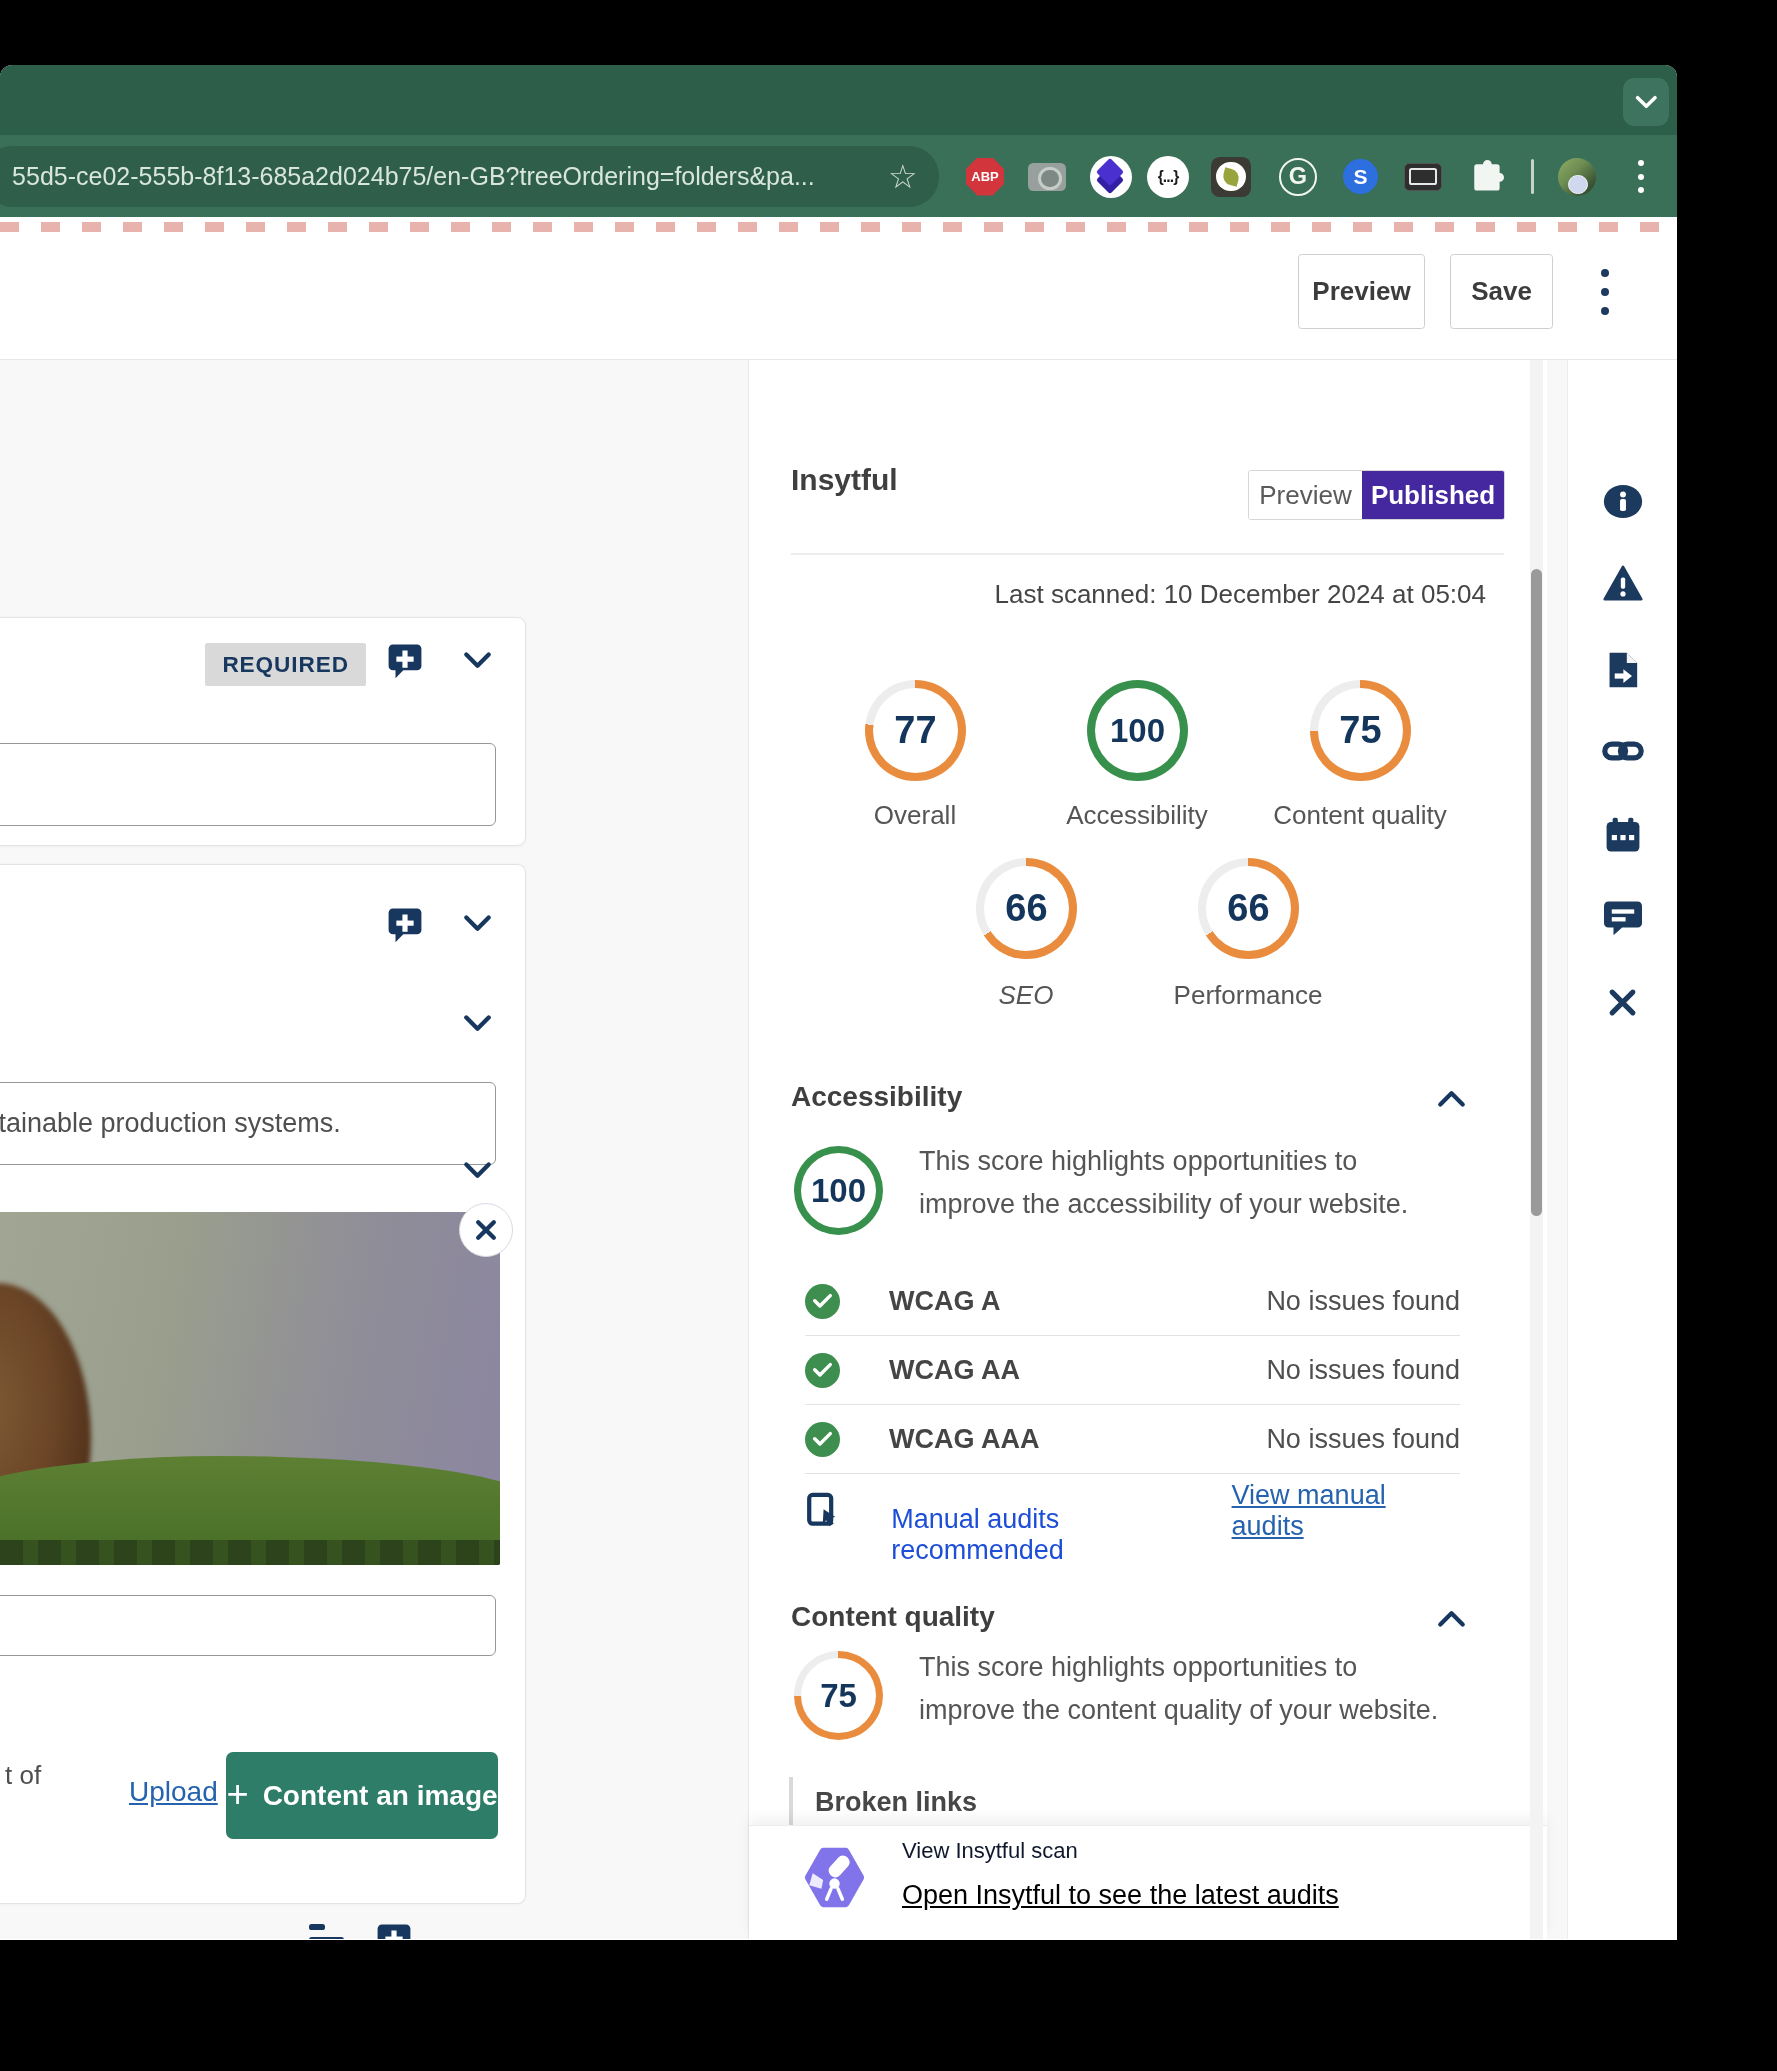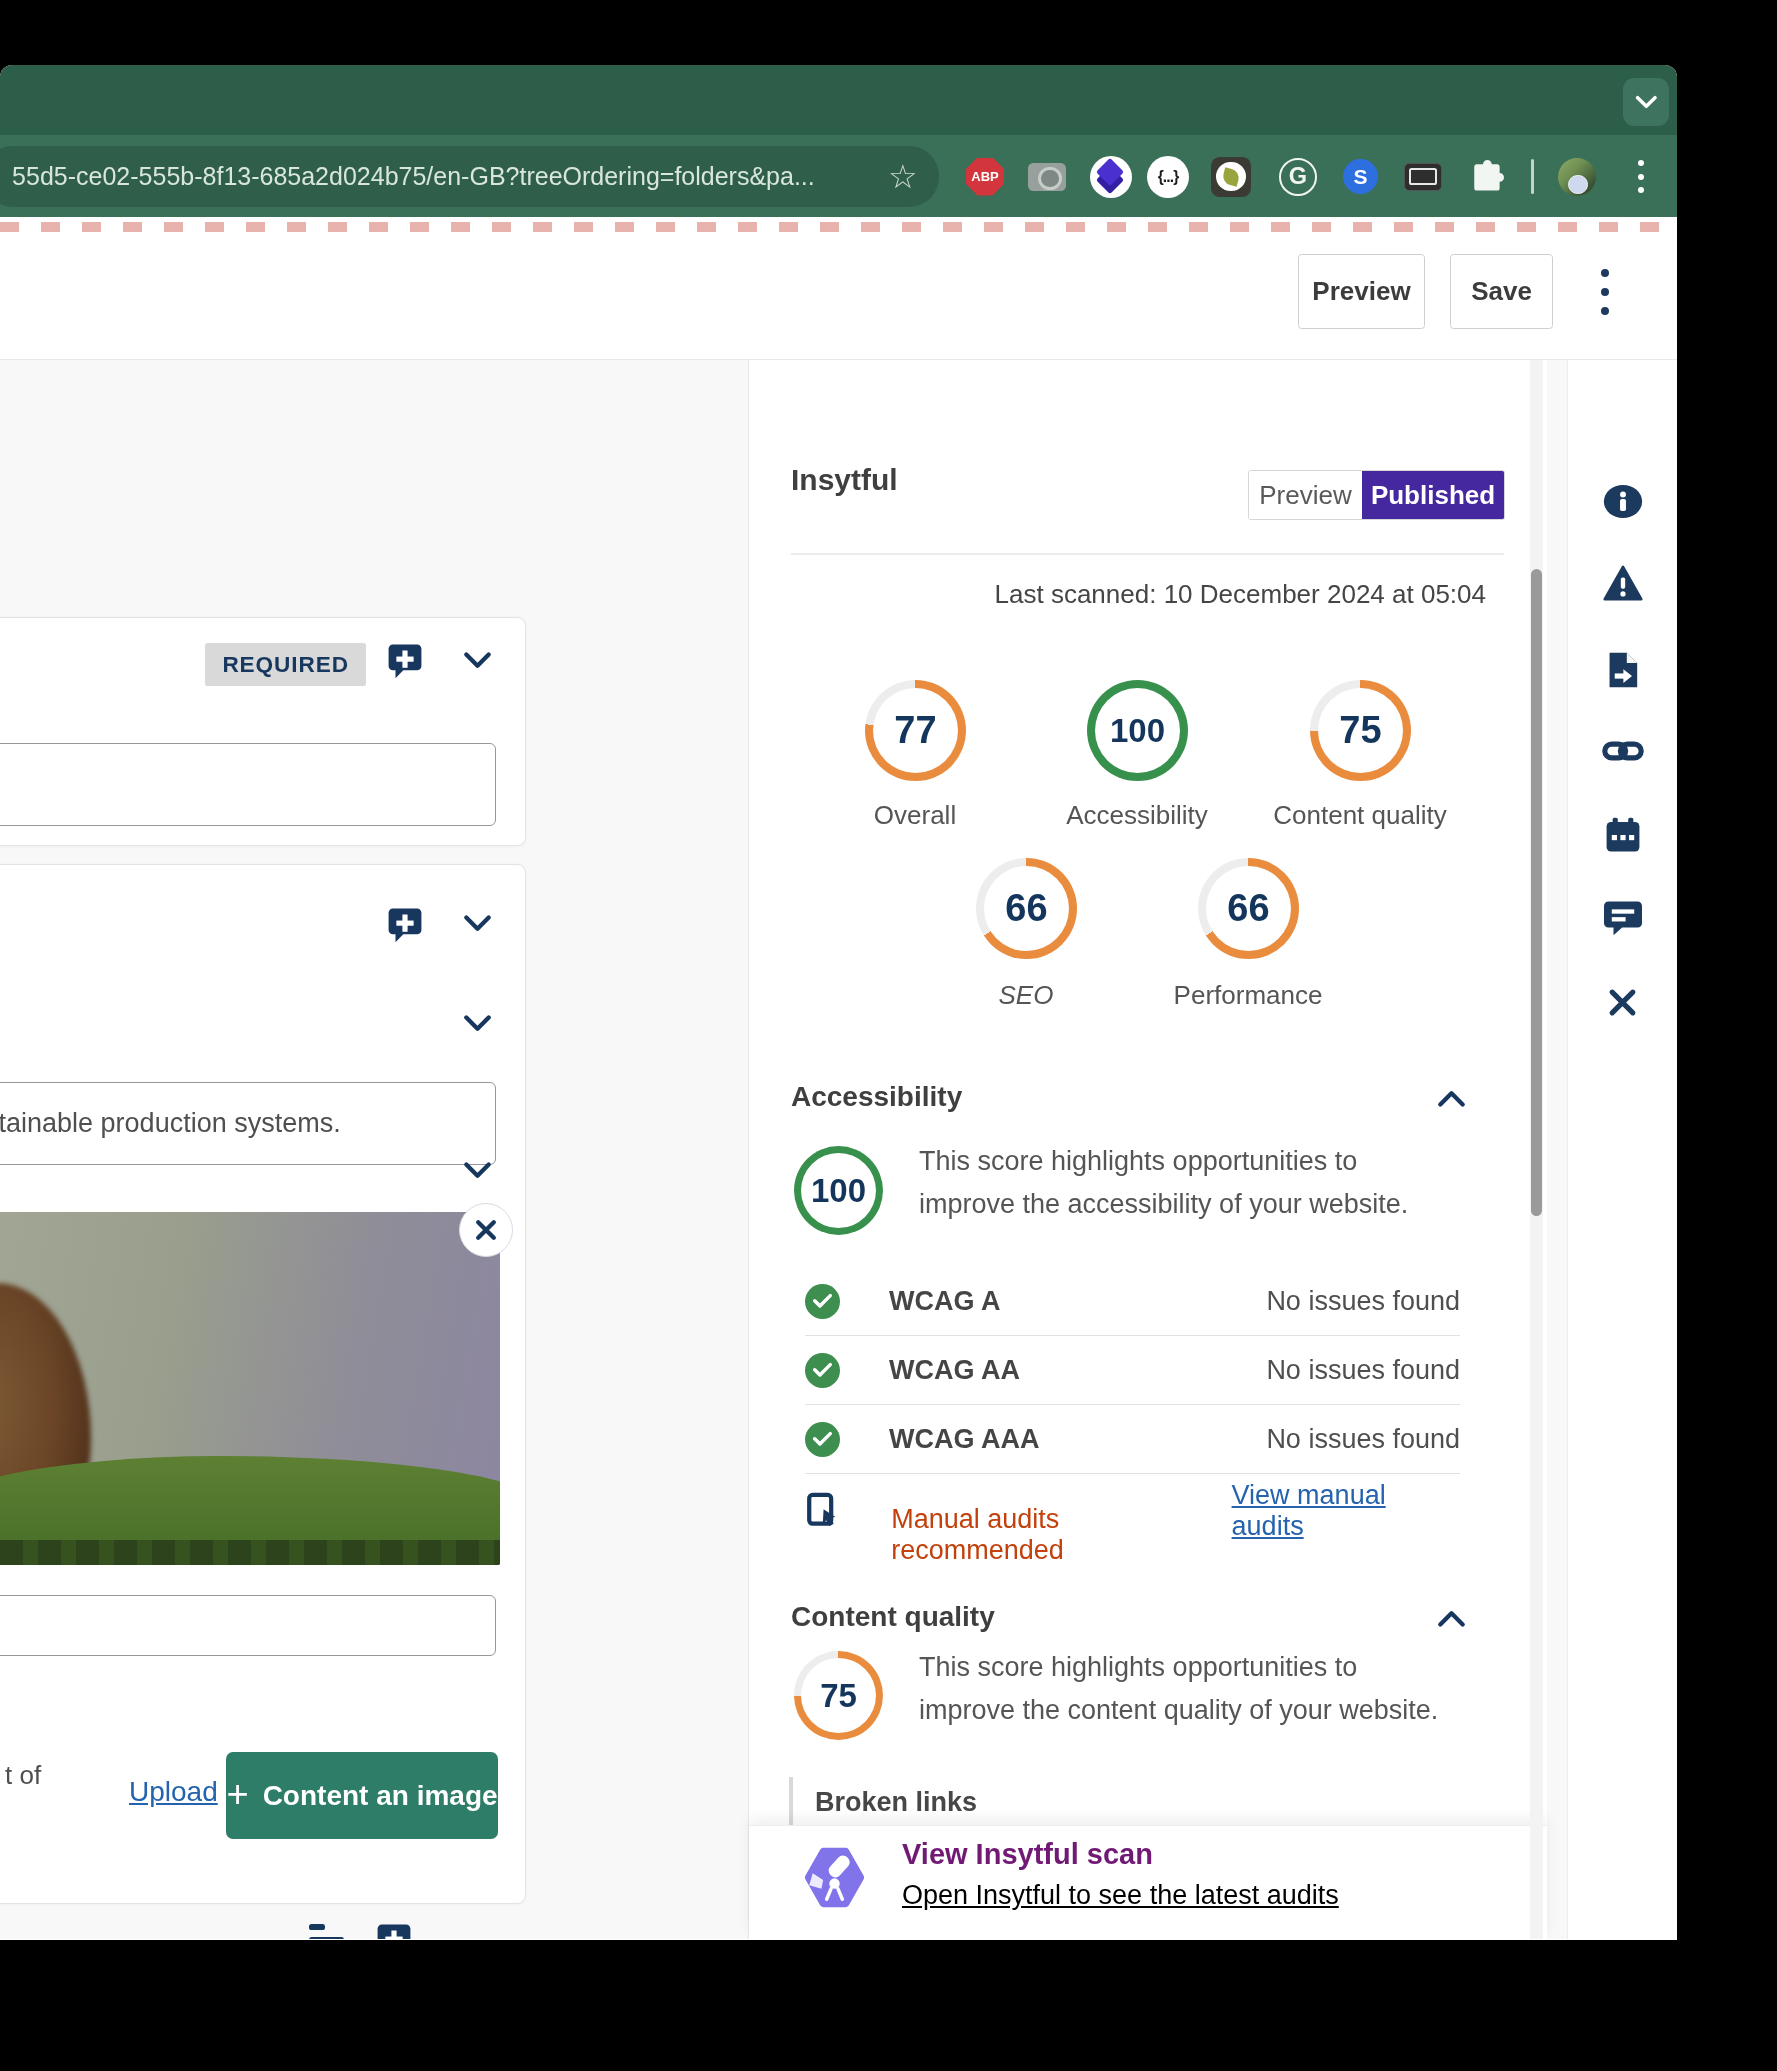--- a/index.html
+++ b/index.html
@@ -138,30 +138,30 @@
   .sec-title { position:absolute; left:42px; font-size:28px; font-weight:bold; color:#3f3f3f; }
   .sec-desc { position:absolute; left:170px; width:521px; font-size:27px; color:#555; line-height:43px; }
   .collapse-chev { position:absolute; left:687px; width:31px; height:21px; cursor:pointer; }
 
   .wcag-row { position:absolute; left:56px; width:655px; height:69px; display:flex; align-items:center; border-bottom:0.9px solid #e2e2e2; }
   .wcag-row.last { border-bottom:0.9px solid #e2e2e2;justify-content:flex-end; }
   .check-circle { width:35px; height:35px; border-radius:50%; background:#3e8e4f; display:flex; align-items:center; justify-content:center; margin-right:49px; flex:0 0 auto; }
   .wcag-label { font-size:27px; font-weight:bold; color:#454545; }
   .wcag-status { margin-left:auto; font-size:27px; color:#4f4f4f; }
   .manual-row { position:absolute; left:56px; width:655px; height:71px; display:flex; align-items:center; }
-  .manual-label { font-size:27px; color:#c2410c; margin-left:49px;margin-top:48px; }
+  .manual-label { font-size:27px; color:#1d4ed8; margin-left:49px;margin-top:48px; }
   .manual-link { margin-left:auto; font-size:27px; color:#2563ae; text-decoration:underline; cursor:pointer; }
 
   .broken-bar { position:absolute; left:40px; top:1417px; width:3.5px; height:49px; background:#d9d9d9; }
   .broken-label { position:absolute; left:66px; top:1427px; font-size:27px; font-weight:bold; color:#474747; }
 
   .panel-footer { position:absolute; left:0; top:1465px; width:100%; height:114px; background:#fff;
      border-top:0.9px solid #ededed; box-shadow:0 -7px 12px rgba(0,0,0,.06); }
   .insytful-logo { position:absolute; left:55px; top:21px; width:61px; height:61px; }
-  .footer-title { position:absolute; left:153px; top:12px; font-size:29px; font-weight:bold; color:#701a75; }
+  .footer-title { position:absolute; left:153px; top:12px; font-size:22px; font-weight:normal; color:#0f172a; }
   .footer-link { position:absolute; left:153px; top:54px; font-size:27px; color:#000000; text-decoration:underline; cursor:pointer; }
 
   .panel-scroll-track { position:absolute; left:781px; top:0; width:13px; height:100%; background:#f3f3f3; }
   .panel-scroll-thumb { position:absolute; left:0.9px; top:209px; width:11.3px; height:647px; background:#9a9a9a; border-radius:6px; cursor:pointer; }
 
   
   .sidebar { position:absolute; left:1567px; top:0; width:110px; height:1579px; background:#fff; border-left:0.9px solid #ececec; }
   .side-icon { position:absolute; left:33px; width:43px; height:43px; display:flex; align-items:center; justify-content:center; cursor:pointer; }
 </style>
 </head>

